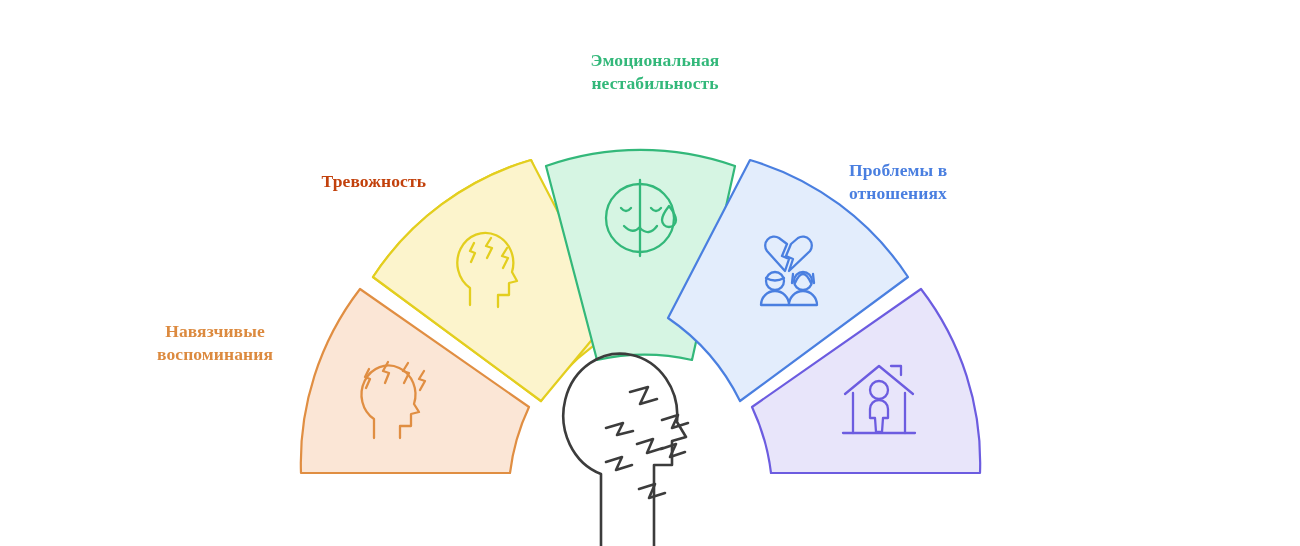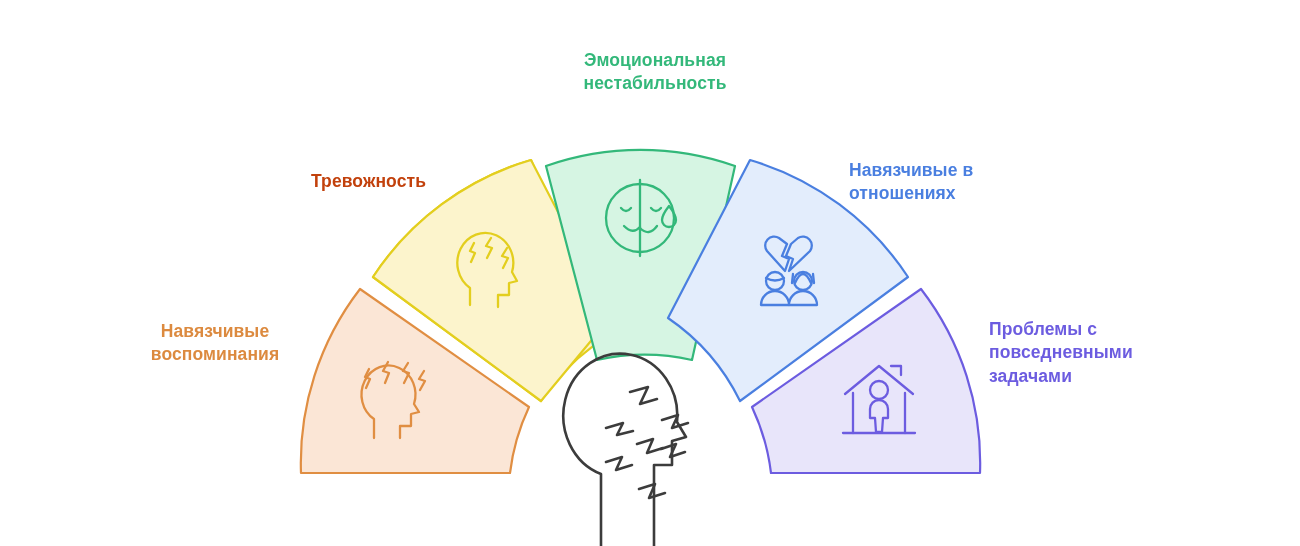--- a/index.html
+++ b/index.html
@@ -24,20 +24,21 @@
     width: 1300px;
     height: 546px;
   }
   .seg-label {
     position: absolute;
     font-weight: bold;
     font-size: 17.5px;
     line-height: 1.33;
     letter-spacing: 0.1px;
     white-space: pre-line;
+    font-family: Liberation Serif, serif;
   }
   .lbl-emotional {
     left: 540px;
     top: 49px;
     width: 230px;
     text-align: center;
   }
   .lbl-anxiety {
     left: 226px;
     top: 170px;
@@ -180,20 +181,17 @@
   </svg>
 
   <div class="seg-label lbl-emotional" style="color:#33B87A">Эмоциональная
 нестабильность</div>
 
   <div class="seg-label lbl-anxiety" style="color:#c2410c">Тревожность</div>
 
   <div class="seg-label lbl-intrusive" style="color:#DC8A3F">Навязчивые
 воспоминания</div>
 
-  <div class="seg-label lbl-relations" style="color:#4A7FE0">Навязчивые в
+  <div class="seg-label lbl-relations" style="color:#4A7FE0">Проблемы в
 отношениях</div>
 
-  <div class="seg-label lbl-daily" style="color:#6C5CE0">Проблемы с
-повседневными
-задачами</div>
 
 </div>
 
 </body></html>

